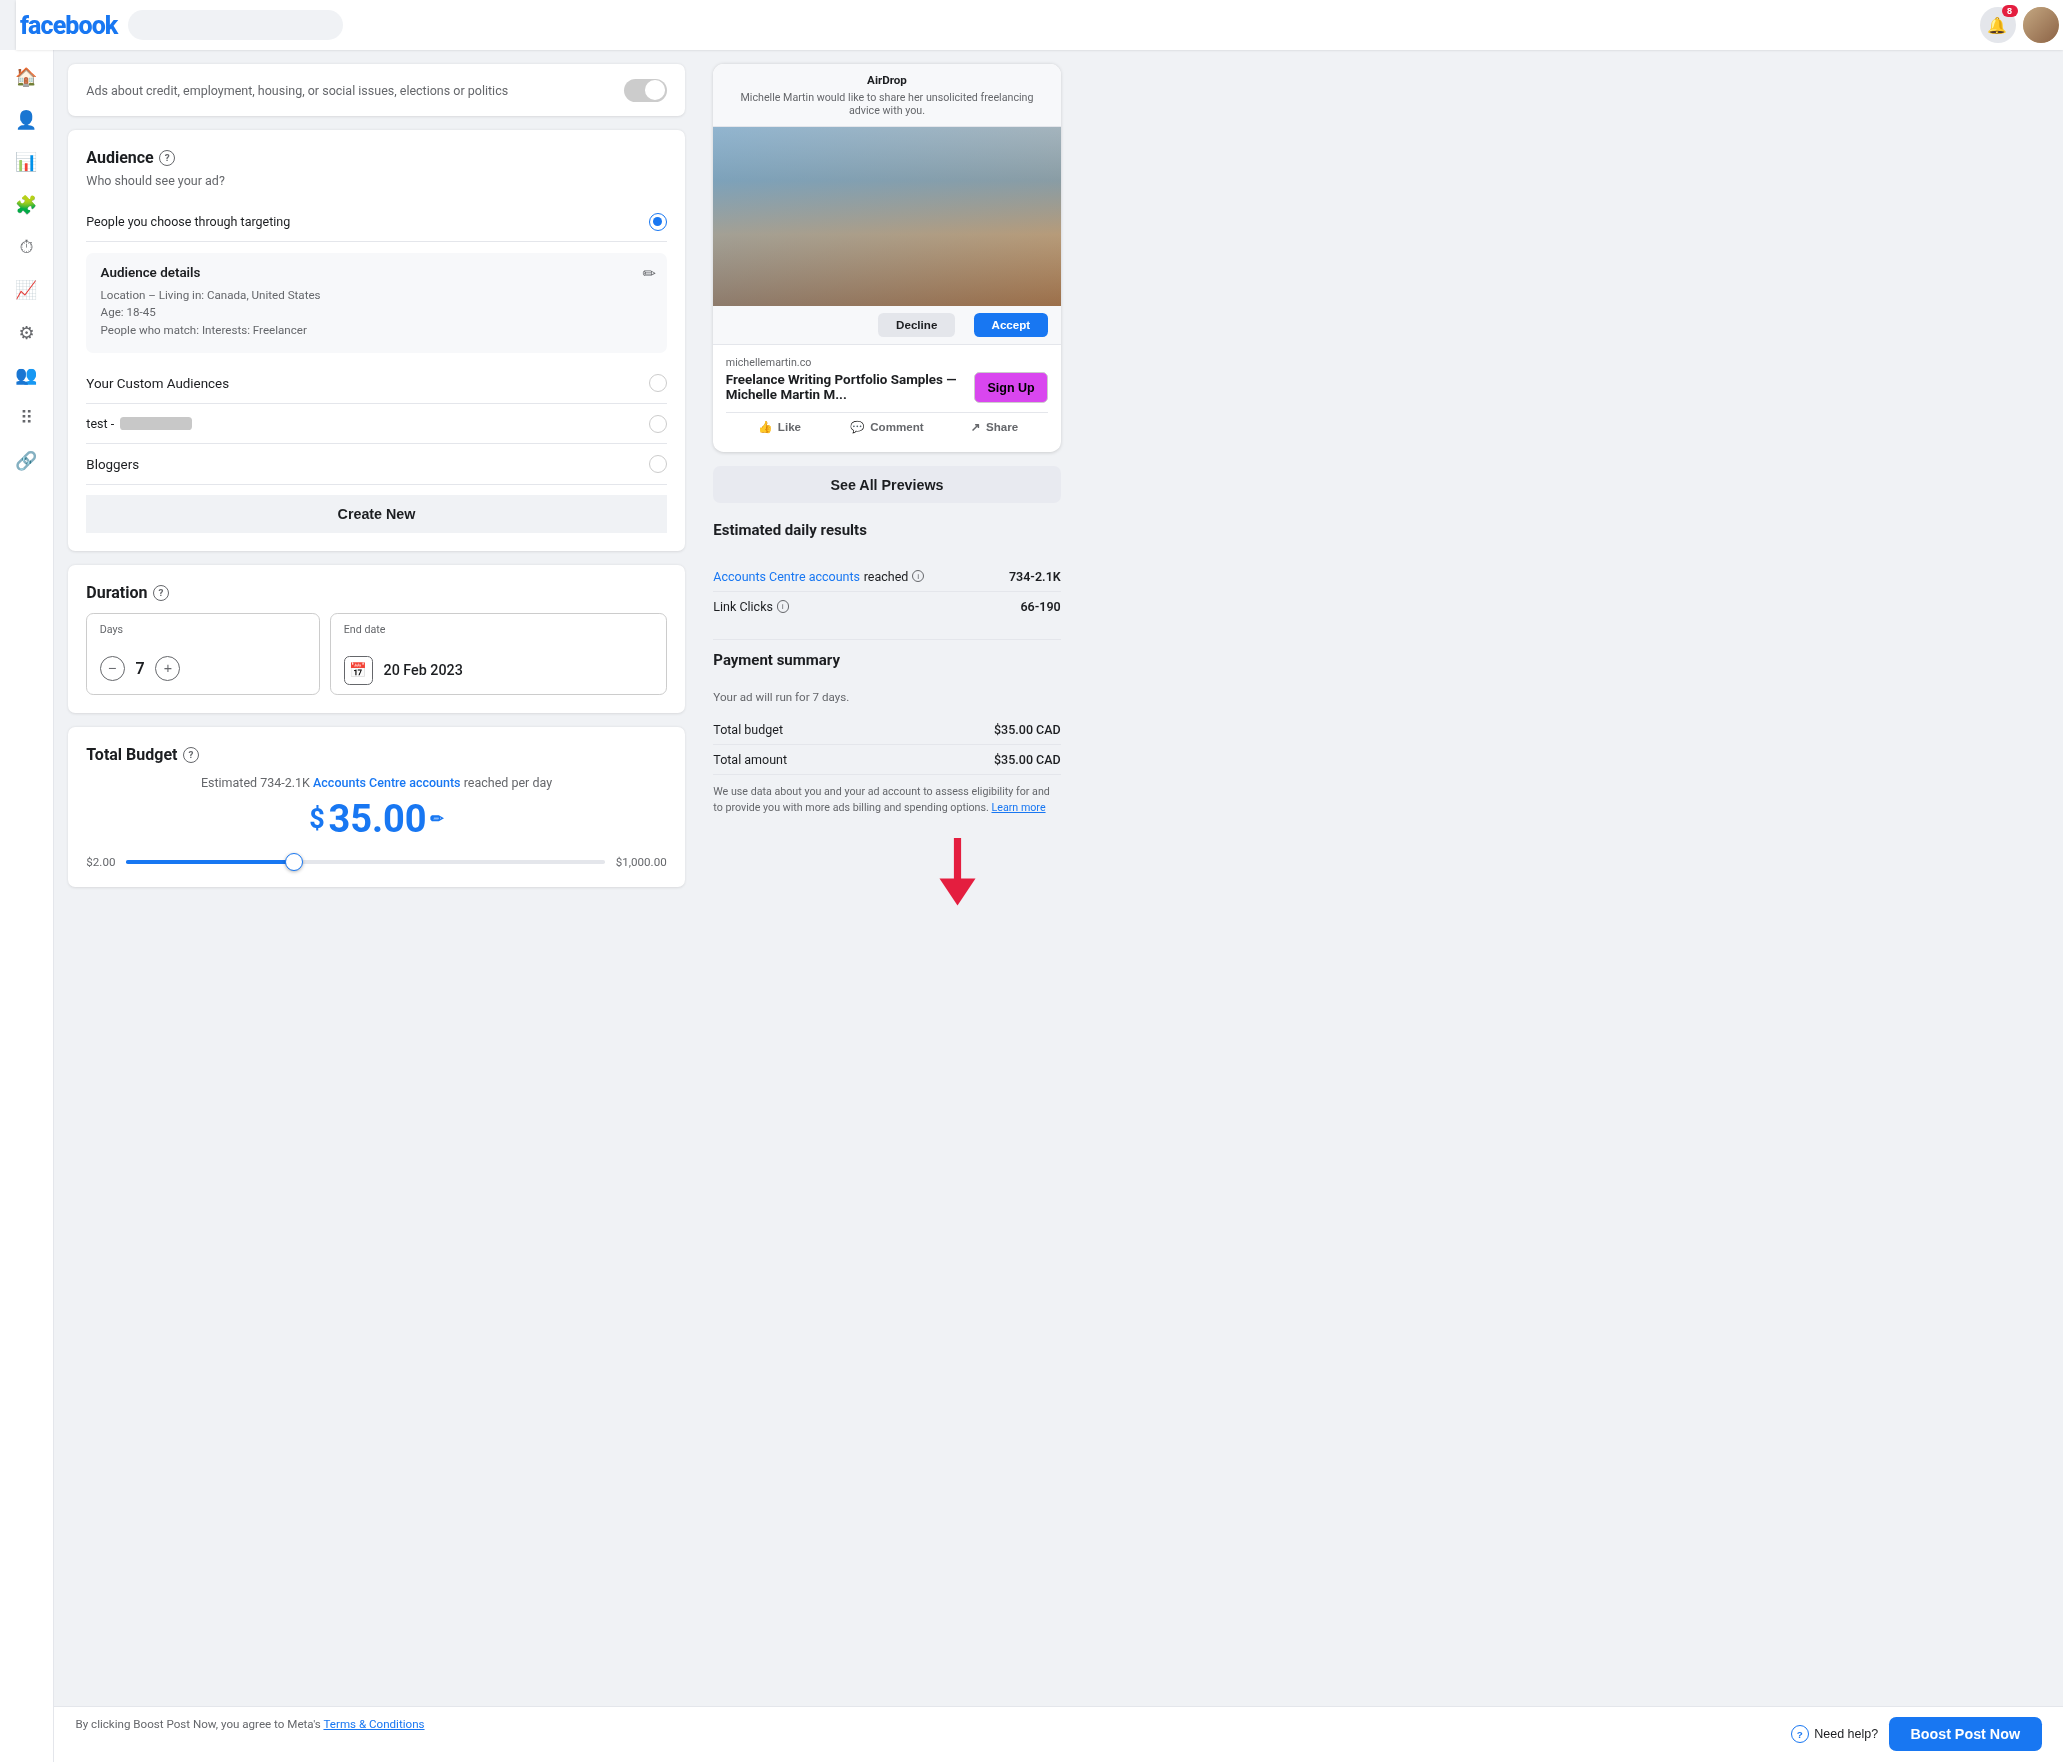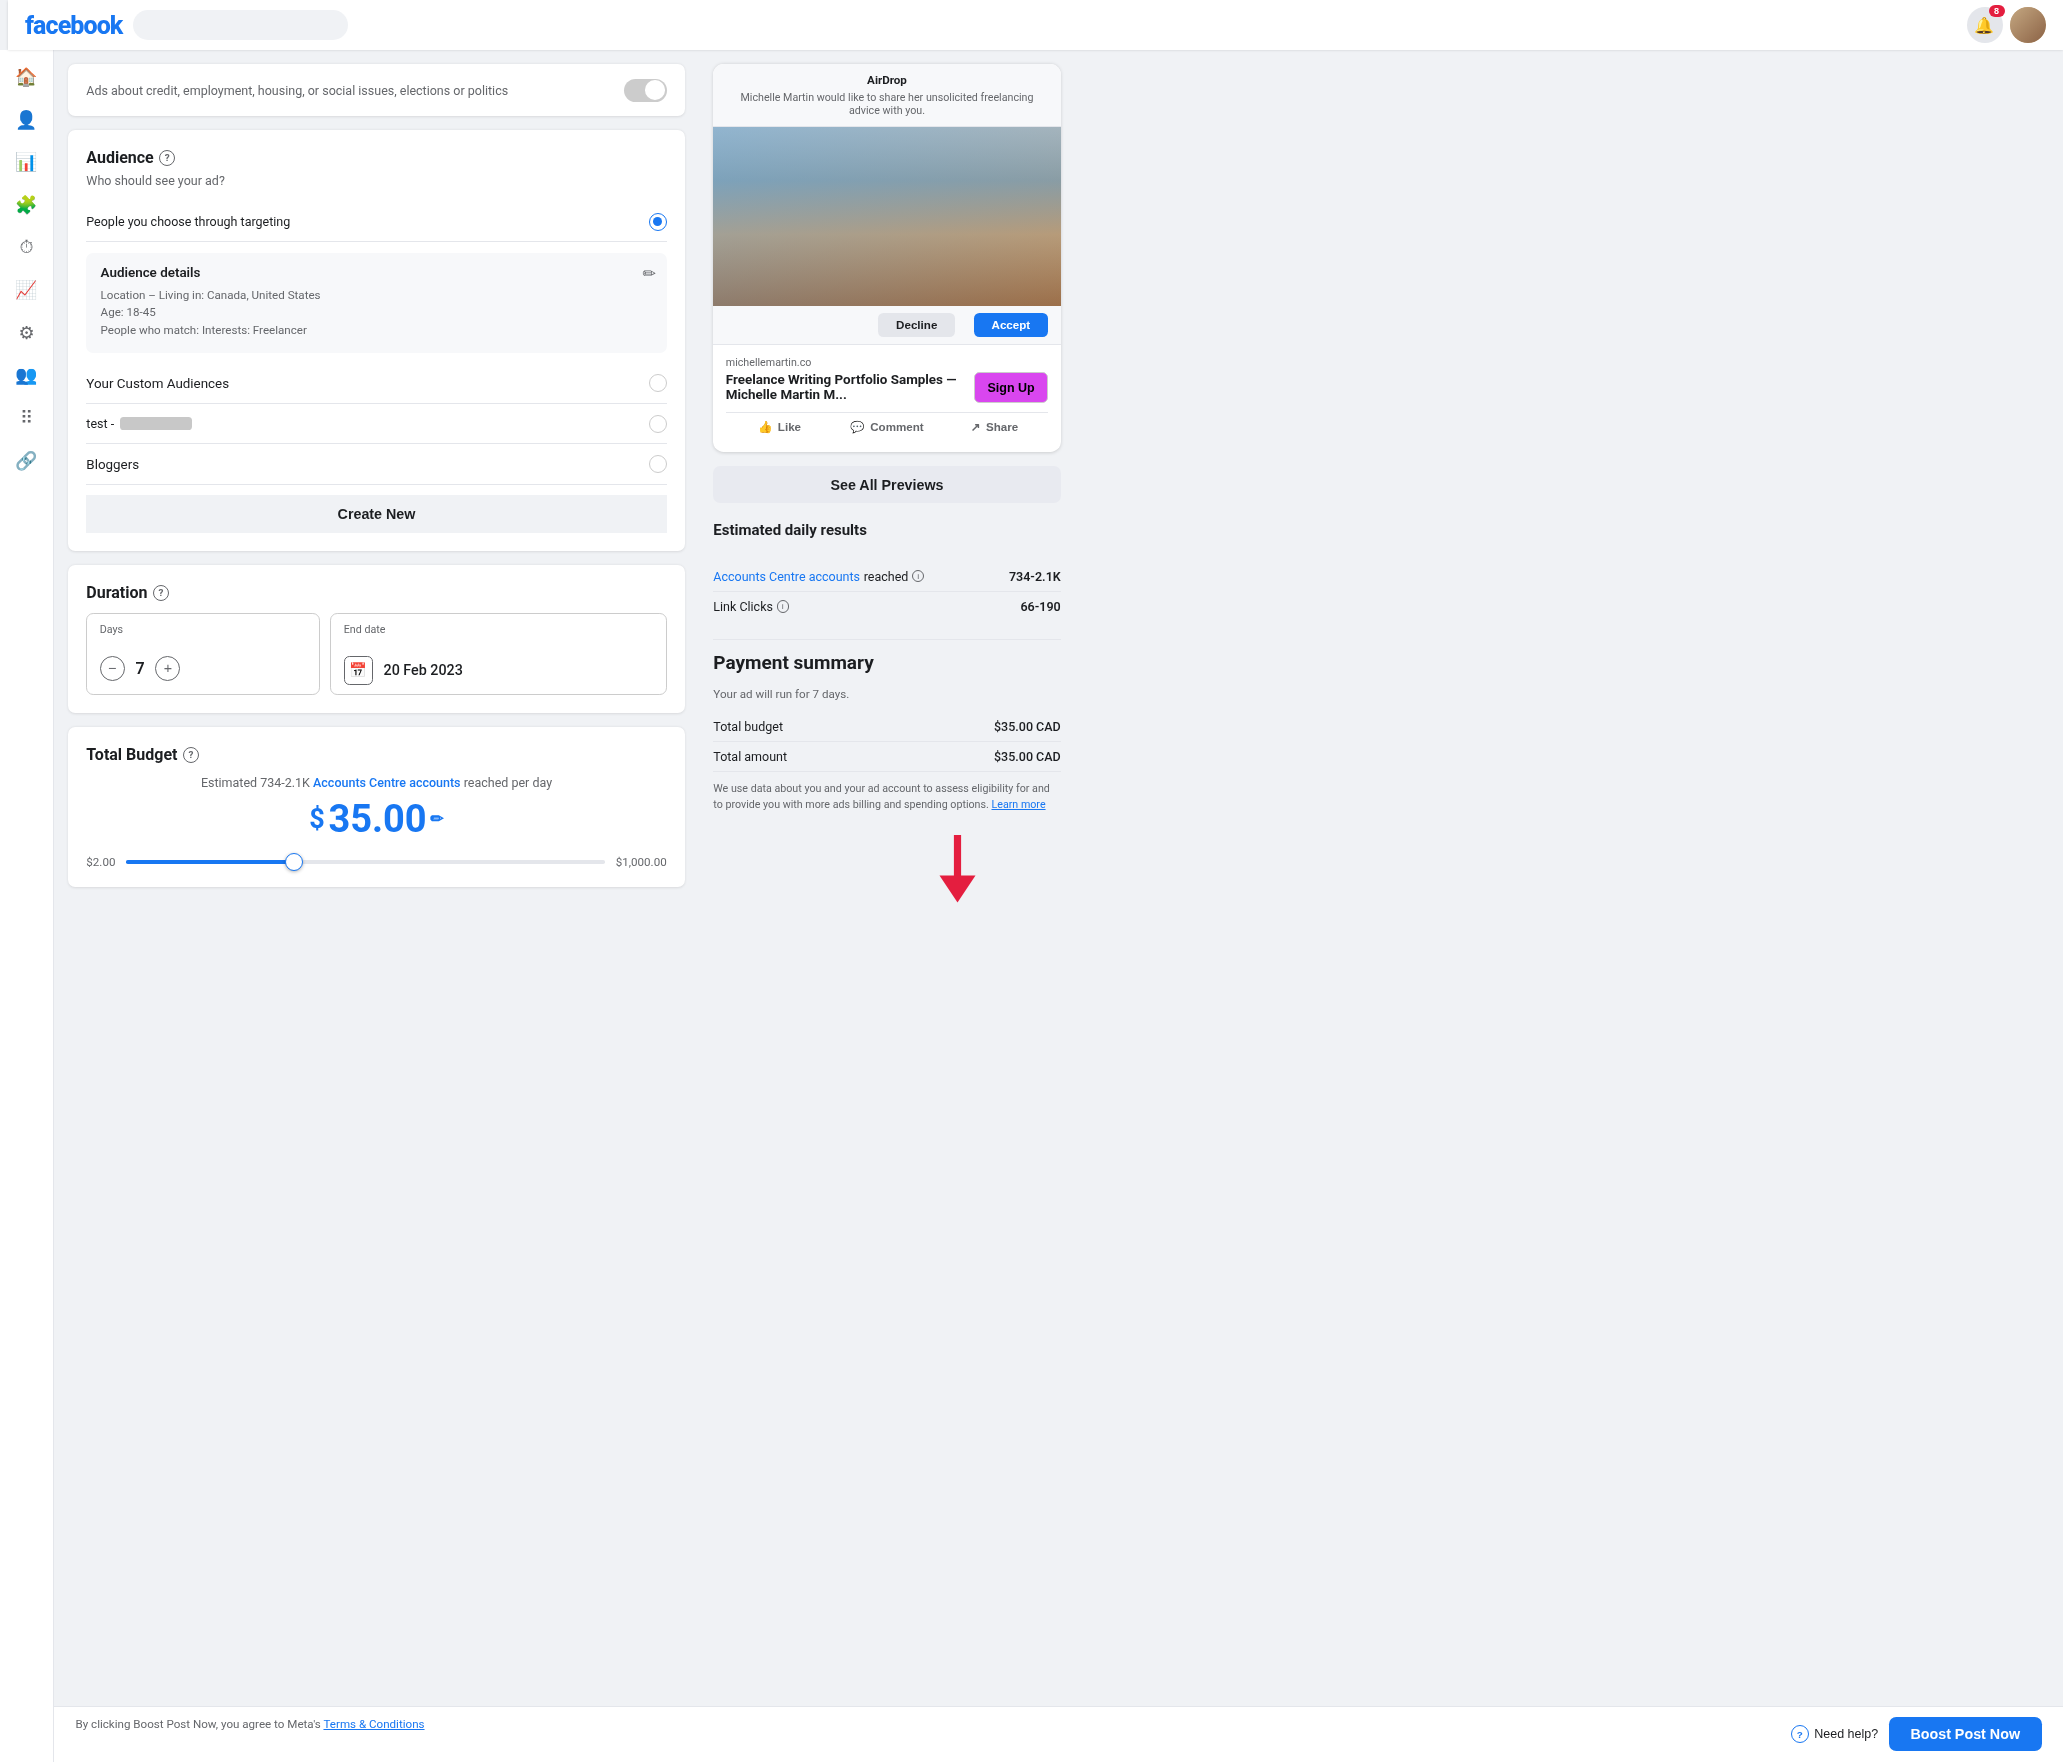--- a/index.html
+++ b/index.html
@@ -1,22 +1,22 @@
 <!DOCTYPE html>
 <html style="font-size:14.3px"><head>
   <meta charset="utf-8">
   <style>
     * { box-sizing: border-box; margin: 0; padding: 0; }
     body { font-family: -apple-system, BlinkMacSystemFont, 'Segoe UI', Roboto, Helvetica, Arial, sans-serif; background: #f0f2f5; color: #1c1e21; font-size: 12.5px; }
 
     
     .top-nav {
-      position: fixed; top: 0; left: 8px; right: 0; height: 50px;
+      position: fixed; top: 0; left: 16px; right: 0; height: 50px;
       background: #fff; display: flex; align-items: center;
-      padding: 0 17px; z-index: 100; box-shadow: 0 0.9px 2.7px rgba(0,0,0,0.15);
+      padding: 0 4px; z-index: 100; box-shadow: 0 0.9px 2.7px rgba(0,0,0,0.15);
       justify-content: space-between;
     }
     .top-nav-left { display: flex; align-items: center; gap: 10.7px; }
     .fb-logo { font-size: 25px; font-weight: 800; color: #1877f2; letter-spacing: -0.9px; }
     .search-box {
       background: #f0f2f5; border-radius: 18px; border: none;
       padding: 7.2px 14.3px 7.2px 32px; font-size: 13.4px; color: #65676b;
       width: 215px; position: relative;
     }
     .search-wrap { position: relative; }
@@ -251,21 +251,21 @@
     .results-label { font-size: 12.5px; color: #1c1e21; display: flex; align-items: center; gap: 3.6px; }
     .results-label a { color: #1877f2; text-decoration: none; }
     .results-value { font-size: 12.5px; font-weight: 600; }
     .info-icon {
       width: 12.5px; height: 12.5px; border-radius: 50%; border: 1.3px solid #65676b;
       display: inline-flex; align-items: center; justify-content: center;
       font-size: 8px; color: #65676b; cursor: pointer;
     }
 
     
-    .payment-title { font-size: 19px; font-weight: 700; margin-bottom: 13px; }
+    .payment-title { font-size: 15px; font-weight: 700; margin-bottom: 21px; }
     .payment-subtitle { font-size: 11.6px; color: #65676b; margin-bottom: 10.7px; }
     .payment-row {
       display: flex; justify-content: space-between;
       padding: 7.2px 0; border-bottom: 0.9px solid #e4e6eb;
     }
     .payment-row:last-of-type { border-bottom: none; }
     .payment-label { font-size: 12.5px; }
     .payment-value { font-size: 12.5px; font-weight: 500; }
     .payment-disclaimer { font-size: 10.7px; color: #65676b; margin-top: 9px; line-height: 1.5; }
     .payment-disclaimer a { color: #1877f2; }

